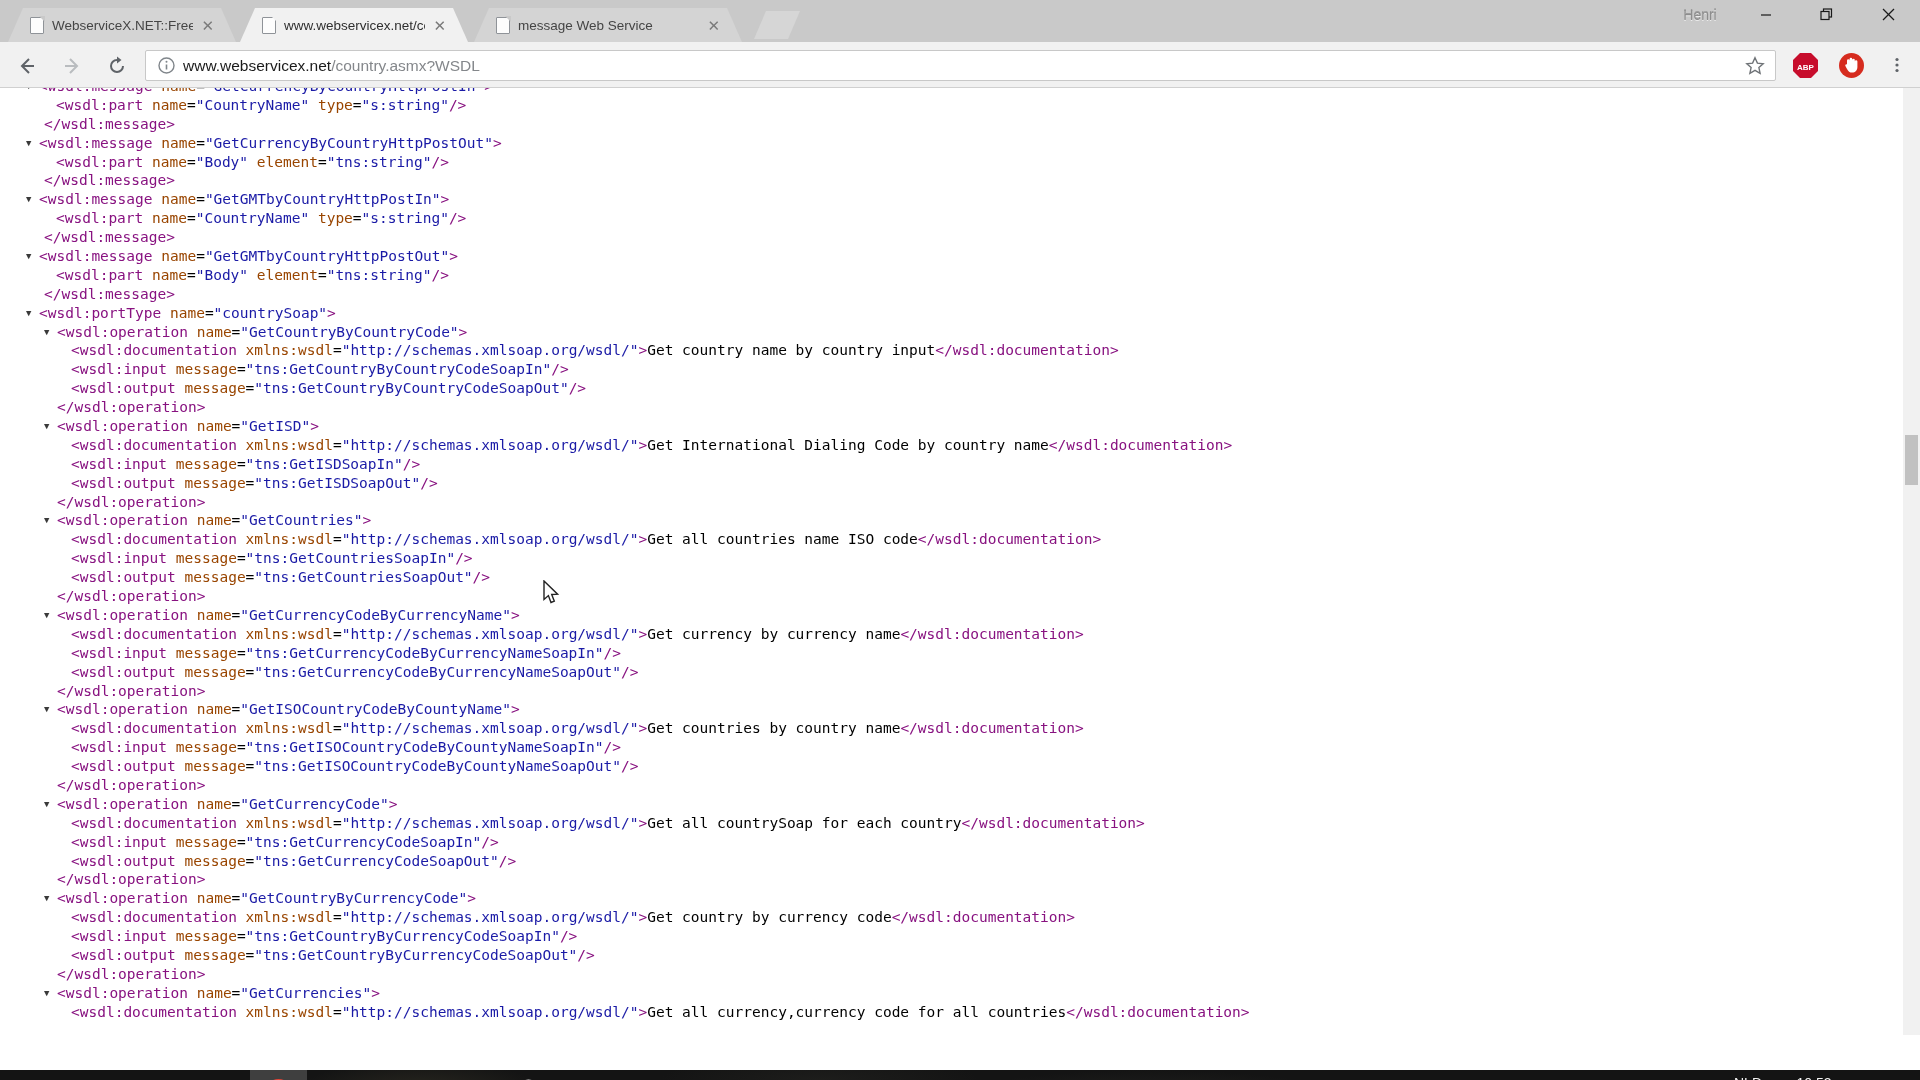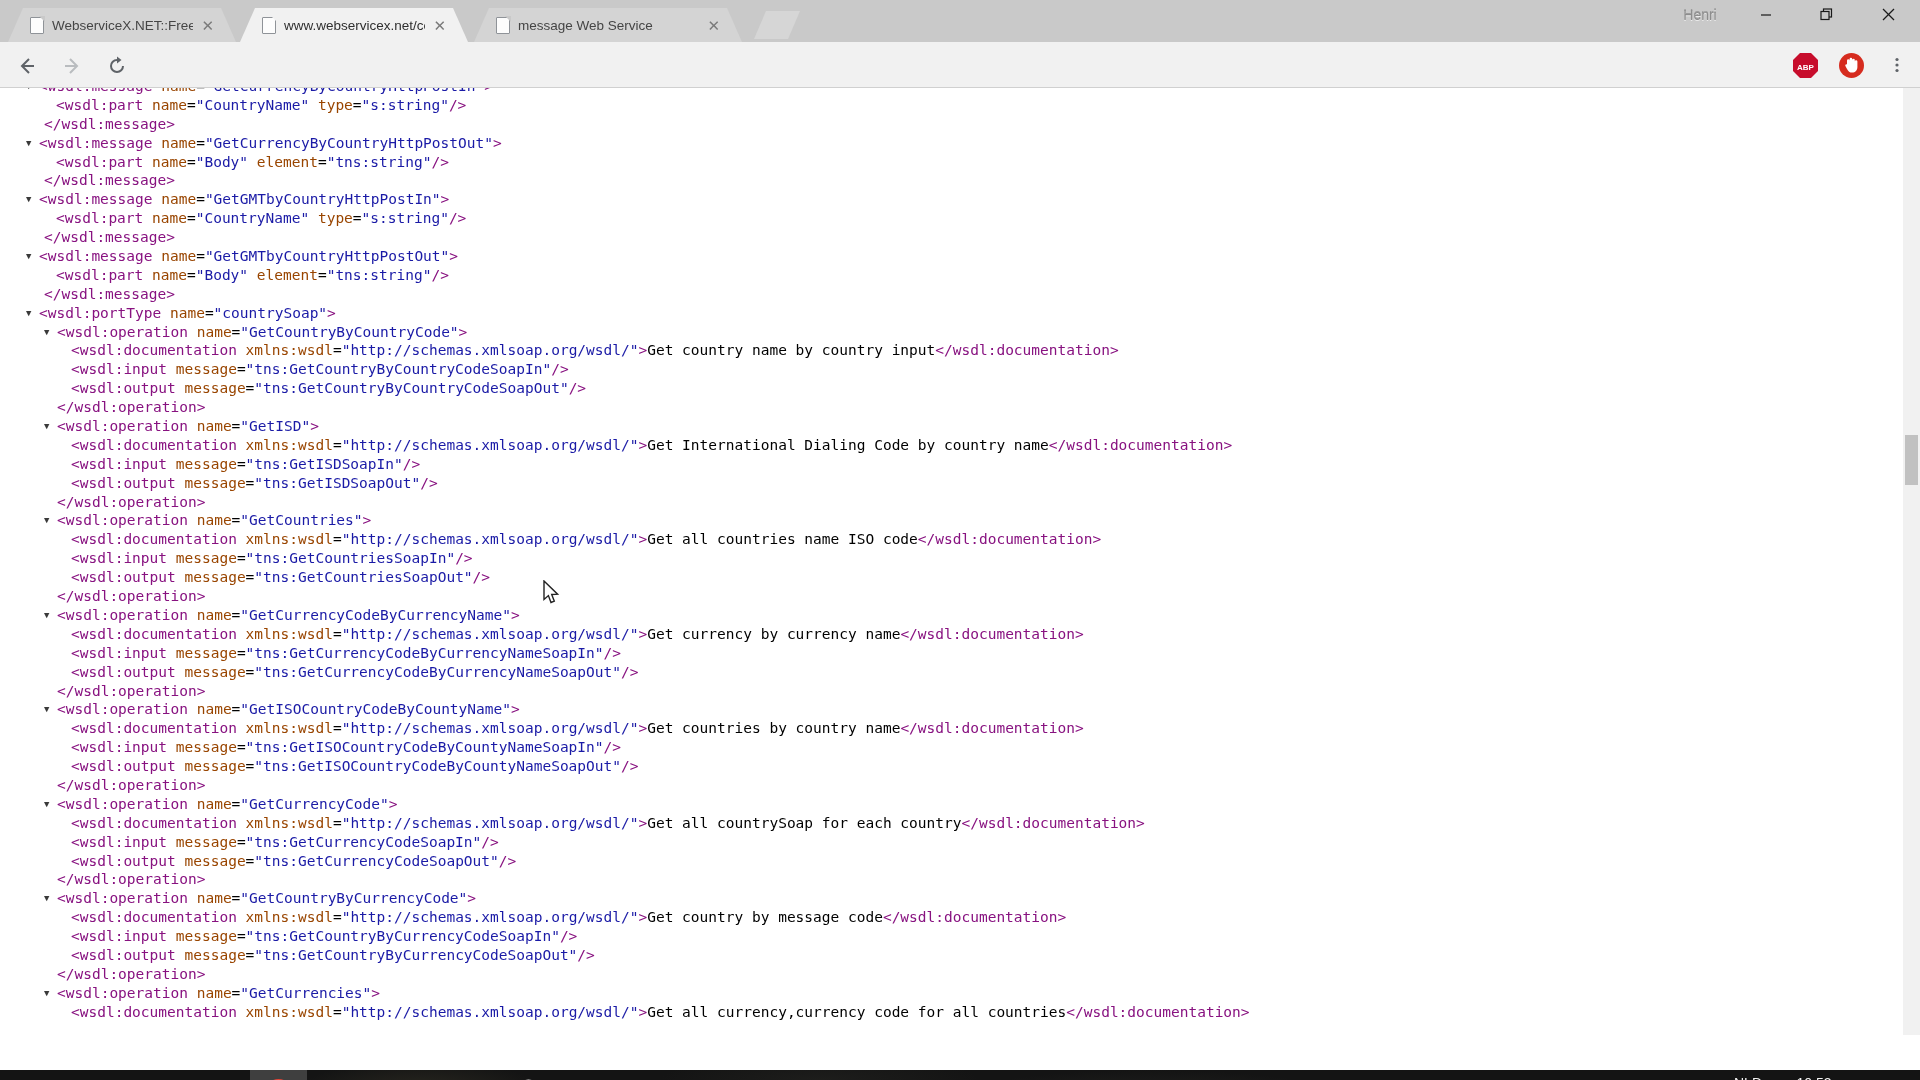--- a/index.html
+++ b/index.html
@@ -116,20 +116,34 @@
         <path d="M8 3 L15 10 L8 17" fill="none" stroke="#b9bcbf" stroke-width="2"></path>
           <line x1="3" y1="10" x2="15" y2="10" stroke="#b9bcbf" stroke-width="2"></line>
       </svg>
     </div>
     <div class="navbtn" style="left:102px;">
       <svg width="20" height="20" viewBox="0 0 20 20">
         <path d="M16 10 A6 6 0 1 1 10 4" fill="none" stroke="#5f6368" stroke-width="2"></path>
         <path d="M10 0.5 L14.5 4 L10 7.5 Z" fill="#5f6368"></path>
       </svg>
     </div>
+    <div class="omnibox">
+      <svg width="17" height="17" viewBox="0 0 17 17" style="margin-left:12px;">
+        <circle cx="8.5" cy="8.5" r="7.5" fill="none" stroke="#80868b" stroke-width="1.4"></circle>
+        <line x1="8.5" y1="7.5" x2="8.5" y2="12.5" stroke="#80868b" stroke-width="1.6"></line>
+        <circle cx="8.5" cy="4.8" r="1" fill="#80868b"></circle>
+      </svg>
+      <div class="urltext">
+        <span class="host">www.webservicex.net</span><span class="path">/country.asmx?WSDL</span>
+      </div>
+      <div style="flex:1"></div>
+      <svg width="20" height="20" viewBox="0 0 20 20" style="margin-right:10px;">
+        <path d="M10 1.8 L12.4 7.1 L18.2 7.7 L13.9 11.6 L15.1 17.3 L10 14.4 L4.9 17.3 L6.1 11.6 L1.8 7.7 L7.6 7.1 Z" fill="none" stroke="#6f7377" stroke-width="1.4"></path>
+      </svg>
+    </div>
     <div class="ext-badge" style="left:1792px;">
       <svg width="27" height="27" viewBox="0 0 27 27">
         <polygon points="8,1 19,1 26,8 26,19 19,26 8,26 1,19 1,8" fill="#c70d2c"></polygon>
         <text x="13.5" y="17.5" font-size="8" font-weight="bold" fill="#fff" text-anchor="middle" font-family="Liberation Sans,sans-serif">ABP</text>
       </svg>
     </div>
     <div class="ext-badge" style="left:1838px;">
       <svg width="27" height="27" viewBox="0 0 27 27">
         <circle cx="13.5" cy="13.5" r="12.5" fill="#d62c1f"></circle>
         <path d="M9 14 V8.5 a1.3 1.3 0 0 1 2.6 0 V7 a1.3 1.3 0 0 1 2.6 0 V8 a1.3 1.3 0 0 1 2.6 0 v1.5 a1.3 1.3 0 0 1 2.6 0 V15 c0 3.5-2.2 5.5-5.2 5.5 c-2.6 0-3.9-1.2-5.2-3.6 l-1.6-3 c-0.6-1.1 0.9-2.2 1.8-1.2 z" fill="#fff"></path>
@@ -183,21 +197,21 @@
         <div class="ln" style="padding-left: 71px;"><span class="sg-t">&lt;wsdl:documentation </span><span class="sg-a">xmlns:wsdl</span><span class="sg-x">=</span><span class="sg-v">"http://schemas.xmlsoap.org/wsdl/"</span><span class="sg-t">&gt;</span><span class="sg-x">Get countries by country name</span><span class="sg-t">&lt;/wsdl:documentation&gt;</span></div>
         <div class="ln" style="padding-left: 71px;"><span class="sg-t">&lt;wsdl:input </span><span class="sg-a">message</span><span class="sg-x">=</span><span class="sg-v">"tns:GetISOCountryCodeByCountyNameSoapIn"</span><span class="sg-t">/&gt;</span></div>
         <div class="ln" style="padding-left: 71px;"><span class="sg-t">&lt;wsdl:output </span><span class="sg-a">message</span><span class="sg-x">=</span><span class="sg-v">"tns:GetISOCountryCodeByCountyNameSoapOut"</span><span class="sg-t">/&gt;</span></div>
         <div class="ln" style="padding-left: 57px;"><span class="sg-t">&lt;/wsdl:operation&gt;</span></div>
         <div class="ln" style="padding-left: 44px;"><span class="tg">▼</span><span class="sg-t">&lt;wsdl:operation </span><span class="sg-a">name</span><span class="sg-x">=</span><span class="sg-v">"GetCurrencyCode"</span><span class="sg-t">&gt;</span></div>
         <div class="ln" style="padding-left: 71px;"><span class="sg-t">&lt;wsdl:documentation </span><span class="sg-a">xmlns:wsdl</span><span class="sg-x">=</span><span class="sg-v">"http://schemas.xmlsoap.org/wsdl/"</span><span class="sg-t">&gt;</span><span class="sg-x">Get all countrySoap for each country</span><span class="sg-t">&lt;/wsdl:documentation&gt;</span></div>
         <div class="ln" style="padding-left: 71px;"><span class="sg-t">&lt;wsdl:input </span><span class="sg-a">message</span><span class="sg-x">=</span><span class="sg-v">"tns:GetCurrencyCodeSoapIn"</span><span class="sg-t">/&gt;</span></div>
         <div class="ln" style="padding-left: 71px;"><span class="sg-t">&lt;wsdl:output </span><span class="sg-a">message</span><span class="sg-x">=</span><span class="sg-v">"tns:GetCurrencyCodeSoapOut"</span><span class="sg-t">/&gt;</span></div>
         <div class="ln" style="padding-left: 57px;"><span class="sg-t">&lt;/wsdl:operation&gt;</span></div>
         <div class="ln" style="padding-left: 44px;"><span class="tg">▼</span><span class="sg-t">&lt;wsdl:operation </span><span class="sg-a">name</span><span class="sg-x">=</span><span class="sg-v">"GetCountryByCurrencyCode"</span><span class="sg-t">&gt;</span></div>
-        <div class="ln" style="padding-left: 71px;"><span class="sg-t">&lt;wsdl:documentation </span><span class="sg-a">xmlns:wsdl</span><span class="sg-x">=</span><span class="sg-v">"http://schemas.xmlsoap.org/wsdl/"</span><span class="sg-t">&gt;</span><span class="sg-x">Get country by message code</span><span class="sg-t">&lt;/wsdl:documentation&gt;</span></div>
+        <div class="ln" style="padding-left: 71px;"><span class="sg-t">&lt;wsdl:documentation </span><span class="sg-a">xmlns:wsdl</span><span class="sg-x">=</span><span class="sg-v">"http://schemas.xmlsoap.org/wsdl/"</span><span class="sg-t">&gt;</span><span class="sg-x">Get country by currency code</span><span class="sg-t">&lt;/wsdl:documentation&gt;</span></div>
         <div class="ln" style="padding-left: 71px;"><span class="sg-t">&lt;wsdl:input </span><span class="sg-a">message</span><span class="sg-x">=</span><span class="sg-v">"tns:GetCountryByCurrencyCodeSoapIn"</span><span class="sg-t">/&gt;</span></div>
         <div class="ln" style="padding-left: 71px;"><span class="sg-t">&lt;wsdl:output </span><span class="sg-a">message</span><span class="sg-x">=</span><span class="sg-v">"tns:GetCountryByCurrencyCodeSoapOut"</span><span class="sg-t">/&gt;</span></div>
         <div class="ln" style="padding-left: 57px;"><span class="sg-t">&lt;/wsdl:operation&gt;</span></div>
         <div class="ln" style="padding-left: 44px;"><span class="tg">▼</span><span class="sg-t">&lt;wsdl:operation </span><span class="sg-a">name</span><span class="sg-x">=</span><span class="sg-v">"GetCurrencies"</span><span class="sg-t">&gt;</span></div>
         <div class="ln" style="padding-left: 71px;"><span class="sg-t">&lt;wsdl:documentation </span><span class="sg-a">xmlns:wsdl</span><span class="sg-x">=</span><span class="sg-v">"http://schemas.xmlsoap.org/wsdl/"</span><span class="sg-t">&gt;</span><span class="sg-x">Get all currency,currency code for all countries</span><span class="sg-t">&lt;/wsdl:documentation&gt;</span></div>
       </div>
     <div class="scrollbar">
       <div class="scroll-thumb"></div>
     </div>
     <div class="cursor">

